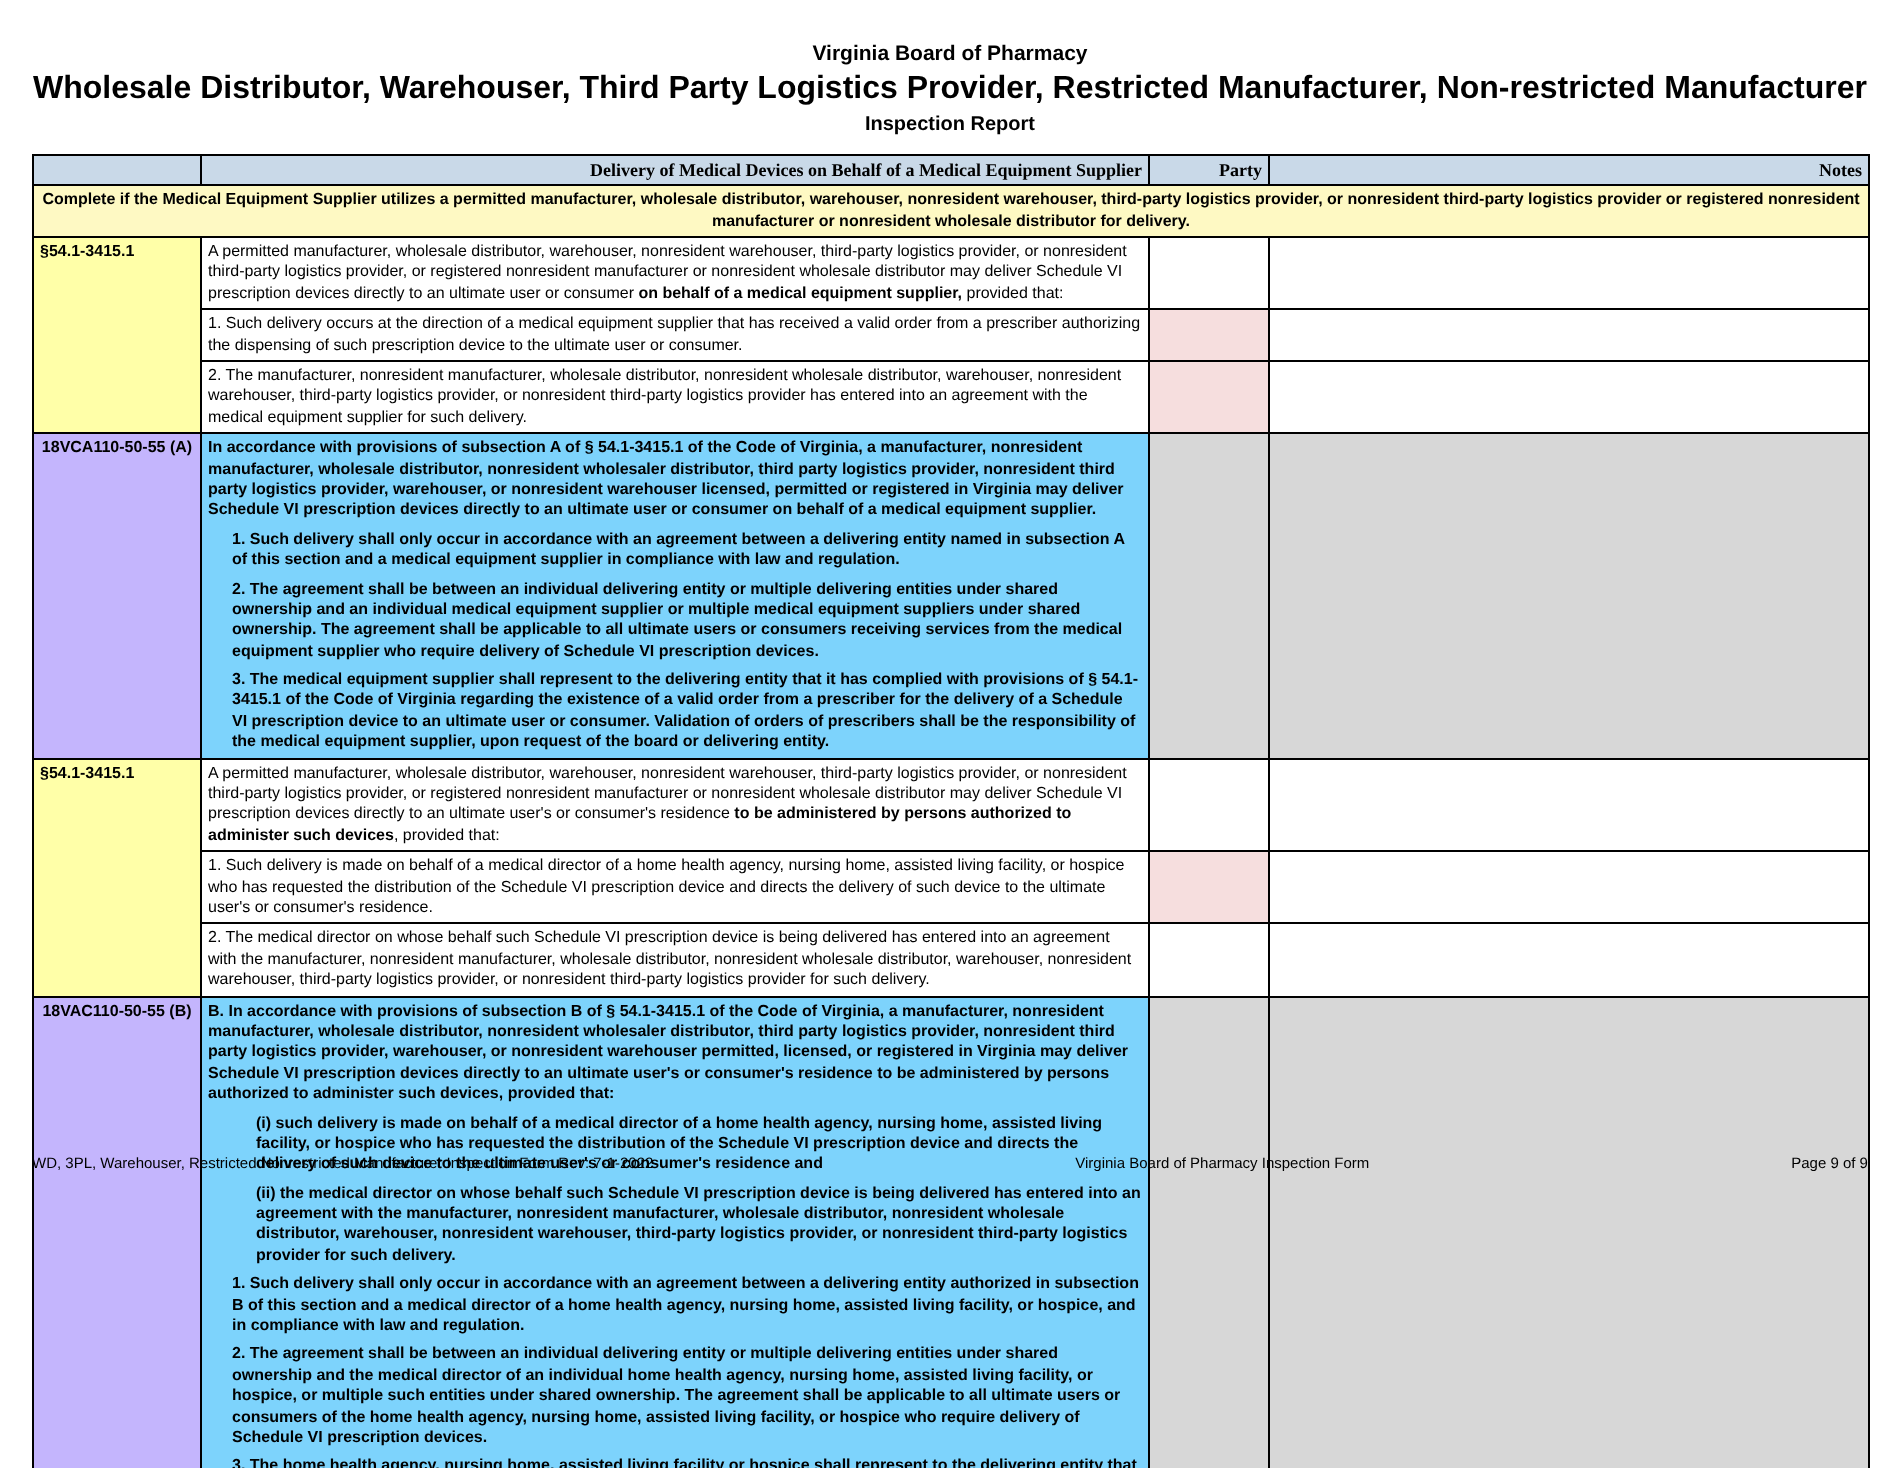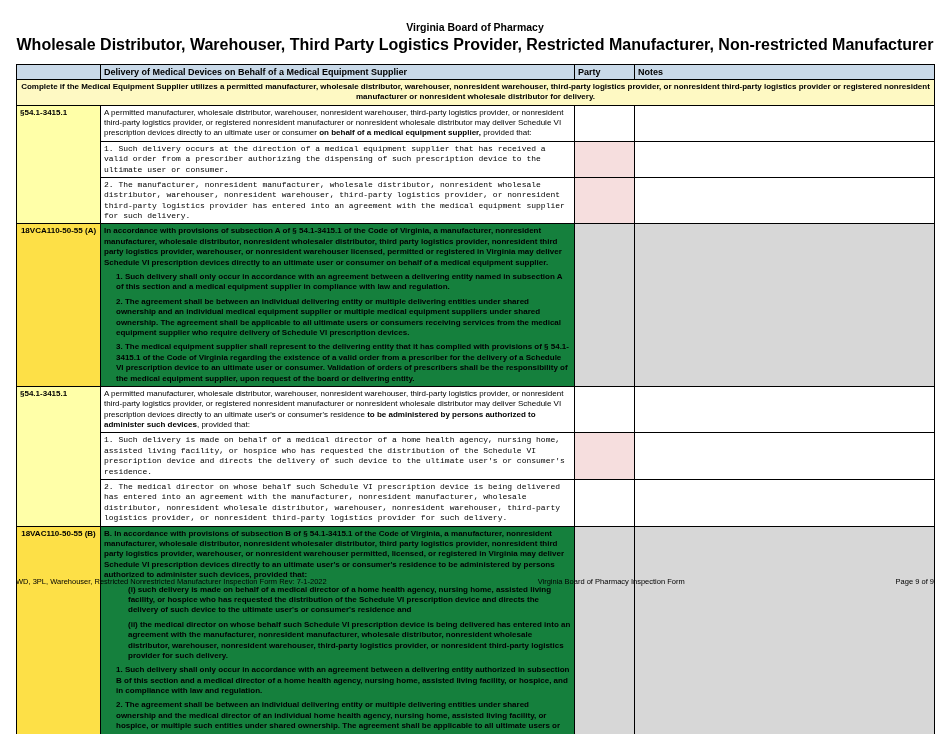--- a/index.html
+++ b/index.html
@@ -35,64 +35,65 @@
     table-layout: fixed;
   }
   table.grid td, table.grid th {
     border: 1px solid #000;
     vertical-align: top;
     padding: 2px 3px;
   }
   .colhdr {
     background: #c9d9e8;
     font-weight: bold;
-    text-align: left;
+    text-align: right;
     font-size: 9px;
     padding: 3px 2px;
     vertical-align: middle;
+    font-family: Liberation Serif, serif;
   }
   .colhdr.left-blank { background:#c9d9e8; }
   .bandrow td {
     background: #fef9c3;
     font-weight: bold;
     font-size: 8px;
     text-align: center;
     line-height: 1.3;
     padding: 3px 6px;
   }
   .codecell {
     background: #ffffa8;
     font-weight: bold;
     font-size: 8px;
     vertical-align: middle;
     text-align: left;
     padding-left: 4px;
   }
   .codecell.grey {
-    background: #fde047;
+    background: #c4b5fd;
     text-align: center;
   }
   .textcell {
     font-size: 8px;
     line-height: 1.3;
   }
   .textcell.grey {
-    background: #15803d;
+    background: #7dd3fc;
     font-weight: bold;
     margin-top: 30px;
   }
   .result {
     background: #ffffff;
   }
   .result.pink { background: #f6dede; }
   .result.grey { background: #d7d7d7; }
   .notes { background: #ffffff; }
   .notes.grey { background: #d7d7d7; }
 
-  .indent1 { padding-left: 22px; font-family: Liberation Mono, monospace; }
+  .indent1 { padding-left: 22px; }
   .indent-g { padding-left: 12px; }
   .indent-g2 { padding-left: 24px; }
 
   p { margin: 0 0 4px 0; }
   p:last-child { margin-bottom: 0; }
 
   .footer {
     position: absolute;
     left: 16px; right: 16px;
     bottom: 10px;
@@ -105,20 +106,21 @@
   b { font-weight: bold; }
 </style>
 </head>
 <body>
 
 <div class="page">
 
   <div class="hdr">
     <div class="l1">Virginia Board of Pharmacy</div>
     <div class="l2">Wholesale Distributor, Warehouser, Third Party Logistics Provider, Restricted Manufacturer, Non-restricted Manufacturer</div>
+    <div class="l3">Inspection Report</div>
   </div>
 
   <table class="grid">
     <colgroup>
       <col style="width:84px">
       <col style="width:474px">
       <col style="width:60px">
       <col style="width:300px">
     </colgroup>
     <tbody>

